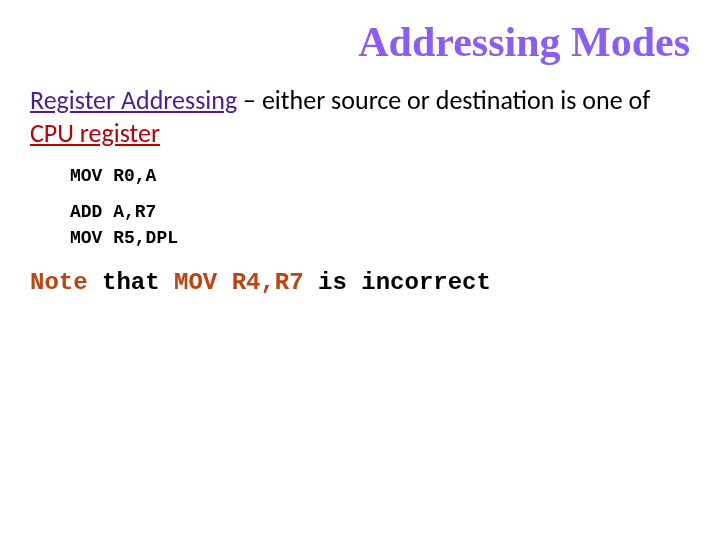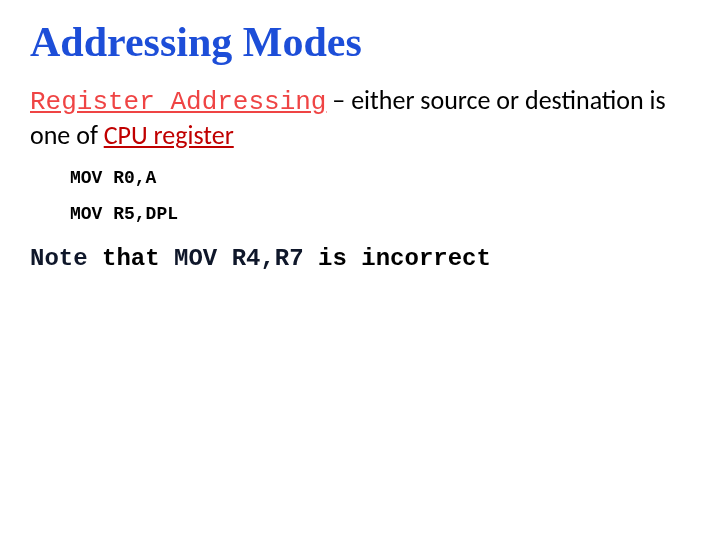--- a/index.html
+++ b/index.html
@@ -8,35 +8,34 @@
     height: 540px;
     background: #ffffff;
     font-family: Calibri, 'Segoe UI', sans-serif;
     padding: 18px 30px 30px 30px;
     position: relative;
   }
   .title {
     font-family: 'Comic Sans MS', cursive;
     font-size: 42px;
     font-weight: bold;
-    color: #1d4ed8;
-    text-align: left;
+    color: #8b5cf6;
+    text-align: right;
     margin-bottom: 18px;
   }
   .intro {
     font-size: 26px;
     color: #000000;
     line-height: 1.25;
     margin-bottom: 14px;
     margin-left: 0;
   }
   .mode-name {
     text-decoration: underline;
-    color: #ef4444;
-    font-family: Liberation Mono, monospace;
+    color: #4c1d95;
   }
   .dash { color: #000000; }
   .cpu-reg {
     text-decoration: underline;
     color: #c00000;
   }
   .code-block {
     font-family: 'Courier New', Courier, monospace;
     font-weight: bold;
     font-size: 18px;
@@ -48,31 +47,32 @@
   .code-block .first-line {
     margin-bottom: 10px;
   }
   .note-line {
     font-family: 'Courier New', Courier, monospace;
     font-weight: bold;
     font-size: 24px;
     color: #000000;
     margin-left: 0;
   }
-  .note-red { color: #0f172a; margin-top: 48px; }
+  .note-red { color: #c2410c; margin-top: 48px; }
 </style>
 </head>
 <body>
 
 <div class="title">Addressing Modes</div>
 
 <div class="intro">
   <span class="mode-name">Register Addressing</span><span class="dash"> – </span><span>either source or destination is one of </span><span class="cpu-reg">CPU register</span>
 </div>
 
 <div class="code-block">
   <div class="first-line">MOV R0,A</div>
+  <div>ADD A,R7</div>
   <div>MOV R5,DPL</div>
 </div>
 
 <div class="note-line">
   <span class="note-red">Note</span><span> that </span><span class="note-red">MOV R4,R7</span><span> is incorrect</span>
 </div>
 
 </body></html>

